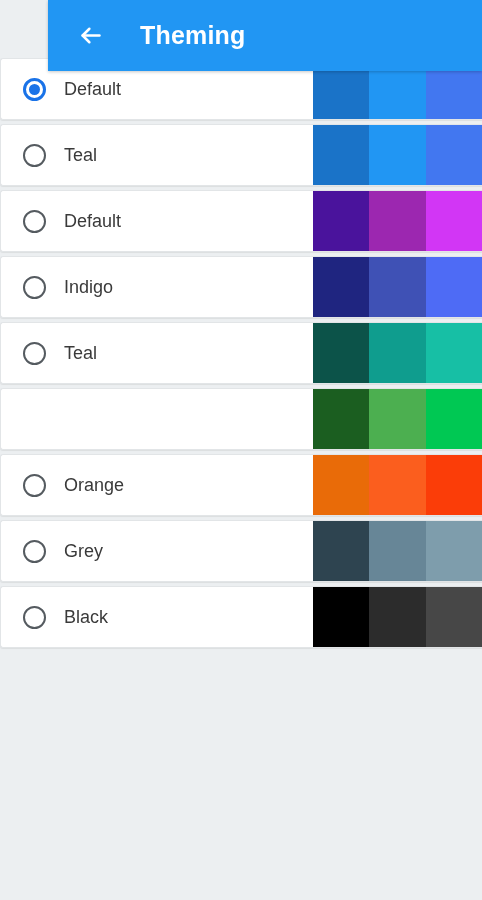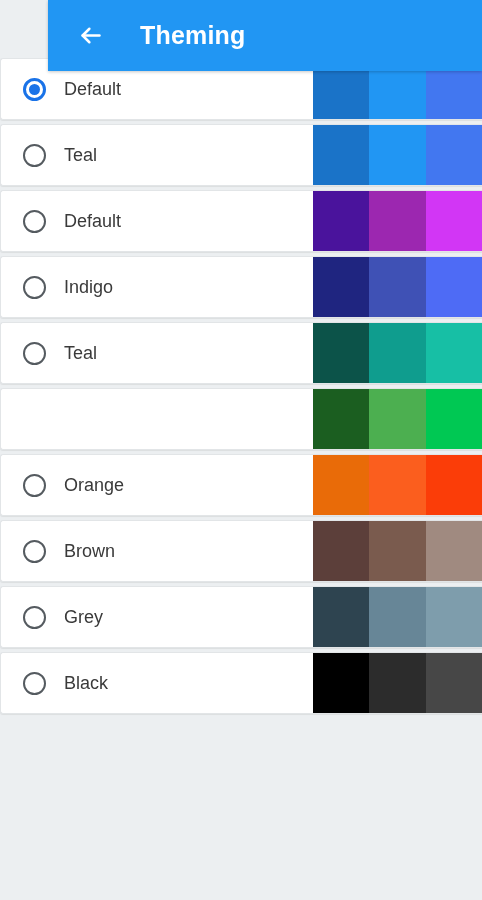--- a/index.html
+++ b/index.html
@@ -229,31 +229,20 @@
         </div>
         <div class="swatch">
           <span style="background: rgb(233, 107, 8);"></span>
           <span style="background: rgb(251, 94, 30);"></span>
           <span style="background: rgb(251, 61, 8);"></span>
         </div>
       </div>
       <div class="theme-row">
         <div class="row-left">
           <div class="radio"></div>
-          <div class="row-label">Brown</div>
-        </div>
-        <div class="swatch">
-          <span style="background: rgb(92, 63, 58);"></span>
-          <span style="background: rgb(122, 91, 78);"></span>
-          <span style="background: rgb(160, 138, 128);"></span>
-        </div>
-      </div>
-      <div class="theme-row">
-        <div class="row-left">
-          <div class="radio"></div>
           <div class="row-label">Grey</div>
         </div>
         <div class="swatch">
           <span style="background: rgb(46, 68, 80);"></span>
           <span style="background: rgb(103, 134, 151);"></span>
           <span style="background: rgb(126, 157, 172);"></span>
         </div>
       </div>
       <div class="theme-row">
         <div class="row-left">

